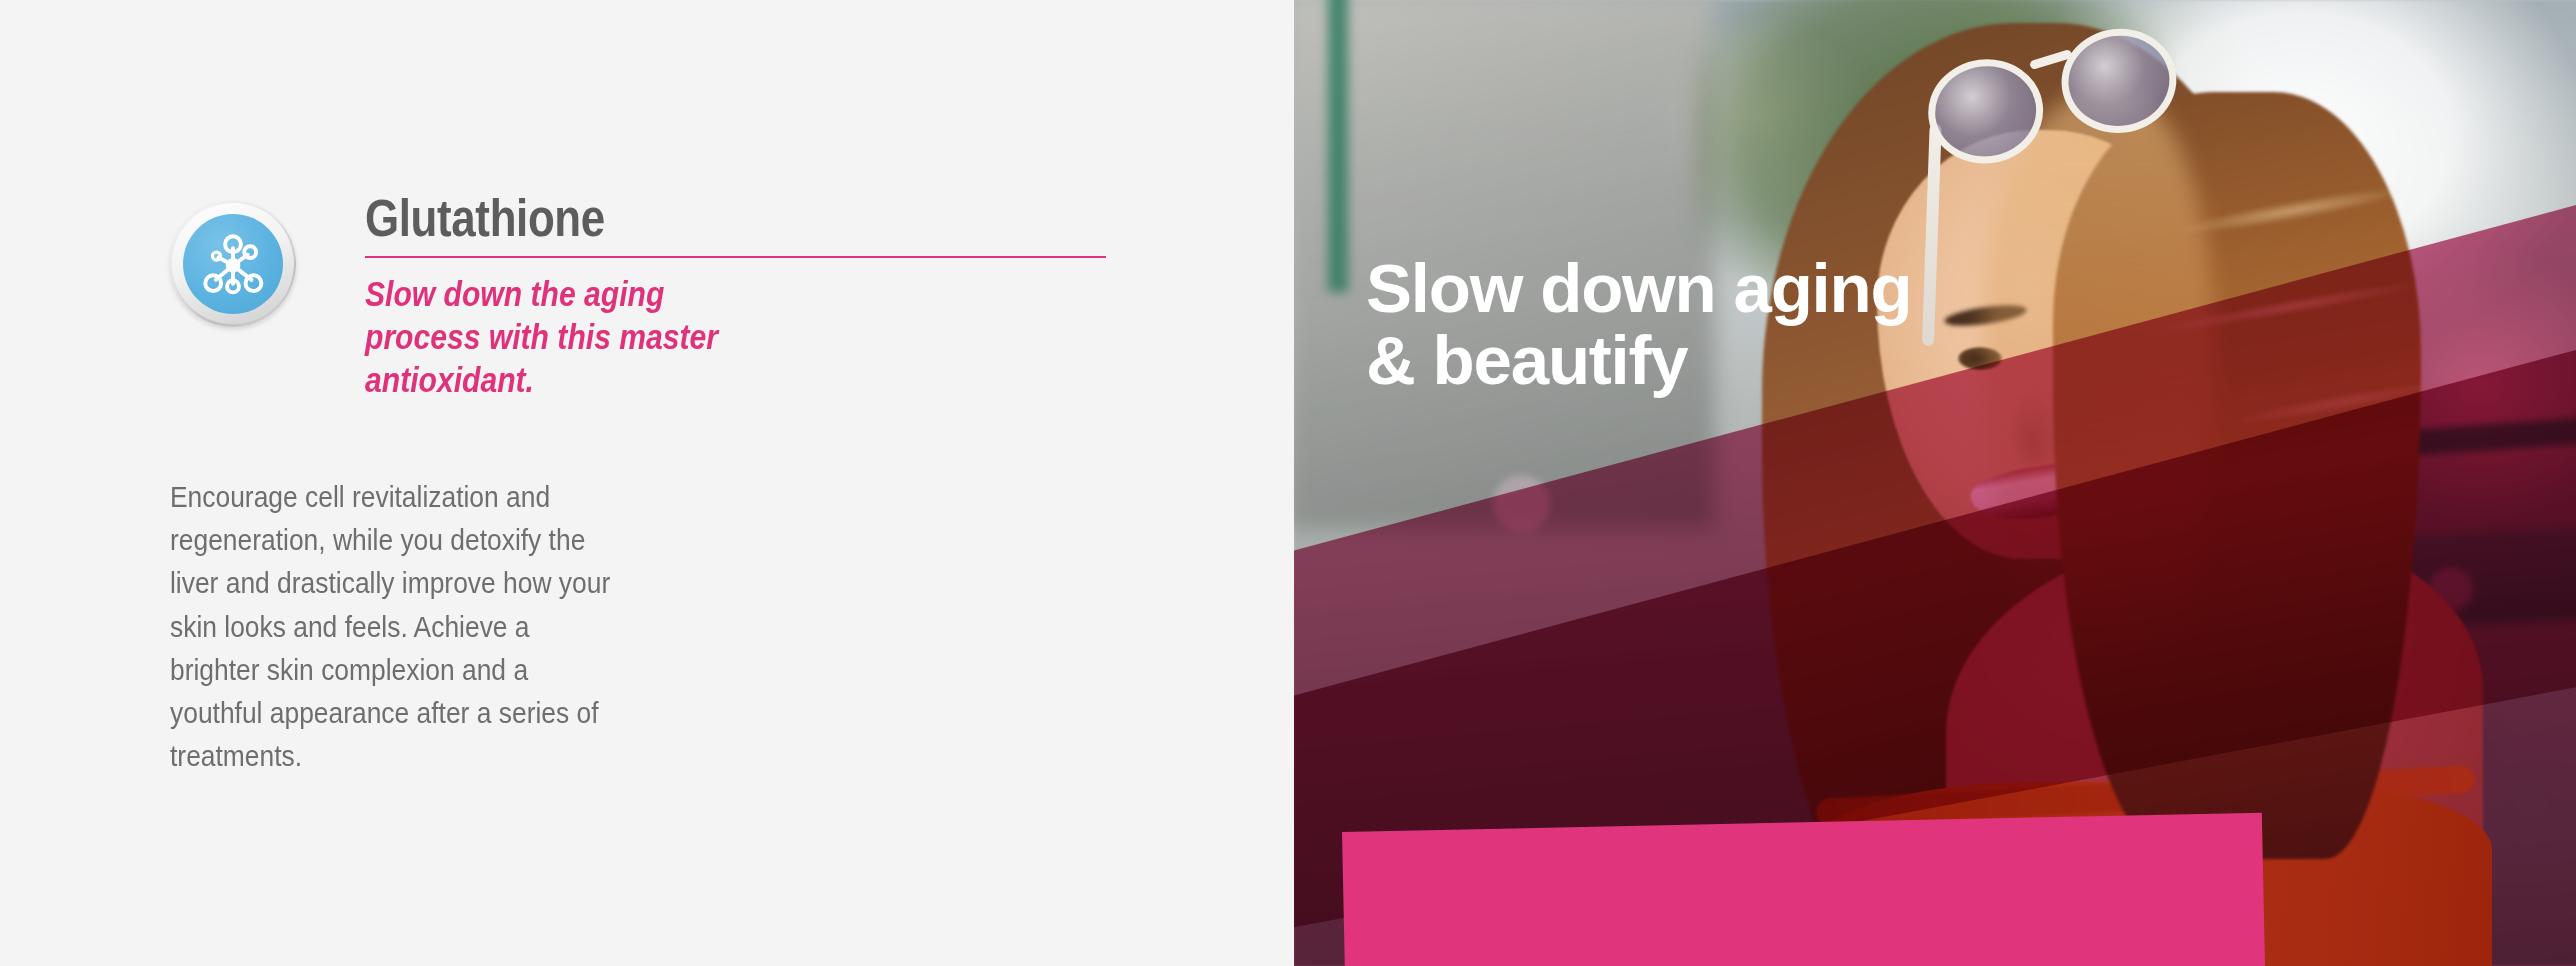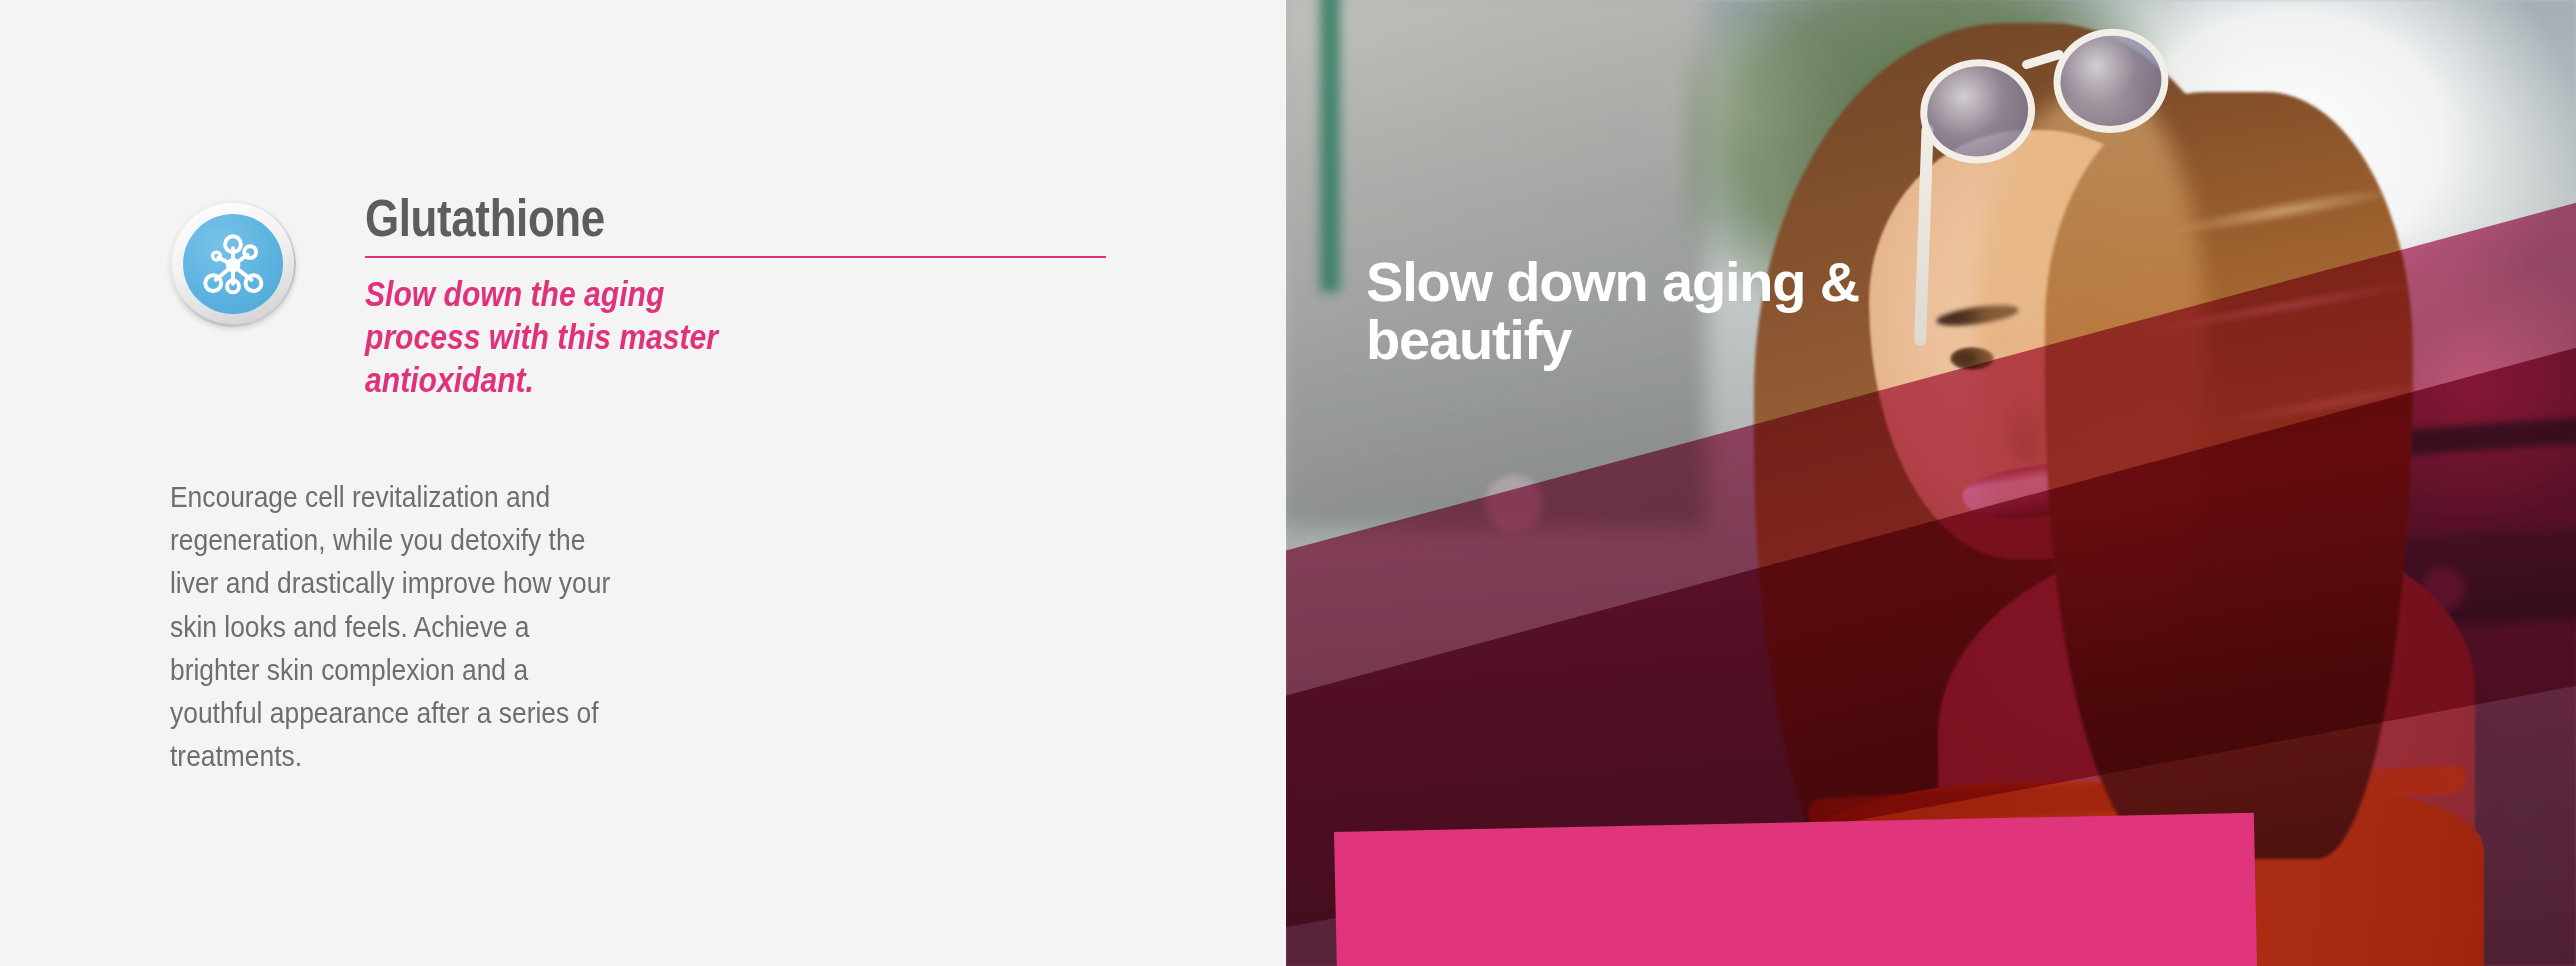--- a/index.html
+++ b/index.html
@@ -21,20 +21,21 @@
     display: flex;
   }
 
   
   .left-panel {
     position: relative;
     width: 1286px;
     height: 966px;
     background: #f5f4f4;
     flex: 0 0 1286px;
+    padding-left: 8px;
   }
 
   .info-block {
     position: absolute;
     left: 170px;
     top: 193px;
     width: 997px;
   }
 
   .head-row {
@@ -381,27 +382,27 @@
     width: 920px;
     height: 199px;
     background: #e0357d;
     transform: rotate(-1.2deg);
     transform-origin: left top;
   }
 
   
   .headline {
     position: absolute;
-    left: 80px;
+    left: 72px;
     top: 253px;
     margin: 0;
     z-index: 9;
     font-family: "Liberation Sans", sans-serif;
     font-weight: bold;
-    font-size: 56px;
+    font-size: 69px;
     line-height: 1.04;
     letter-spacing: -1.2px;
     color: #ffffff;
     max-width: 583px;
   }
 </style>
 </head>
 <body>
 
 <div class="banner">

